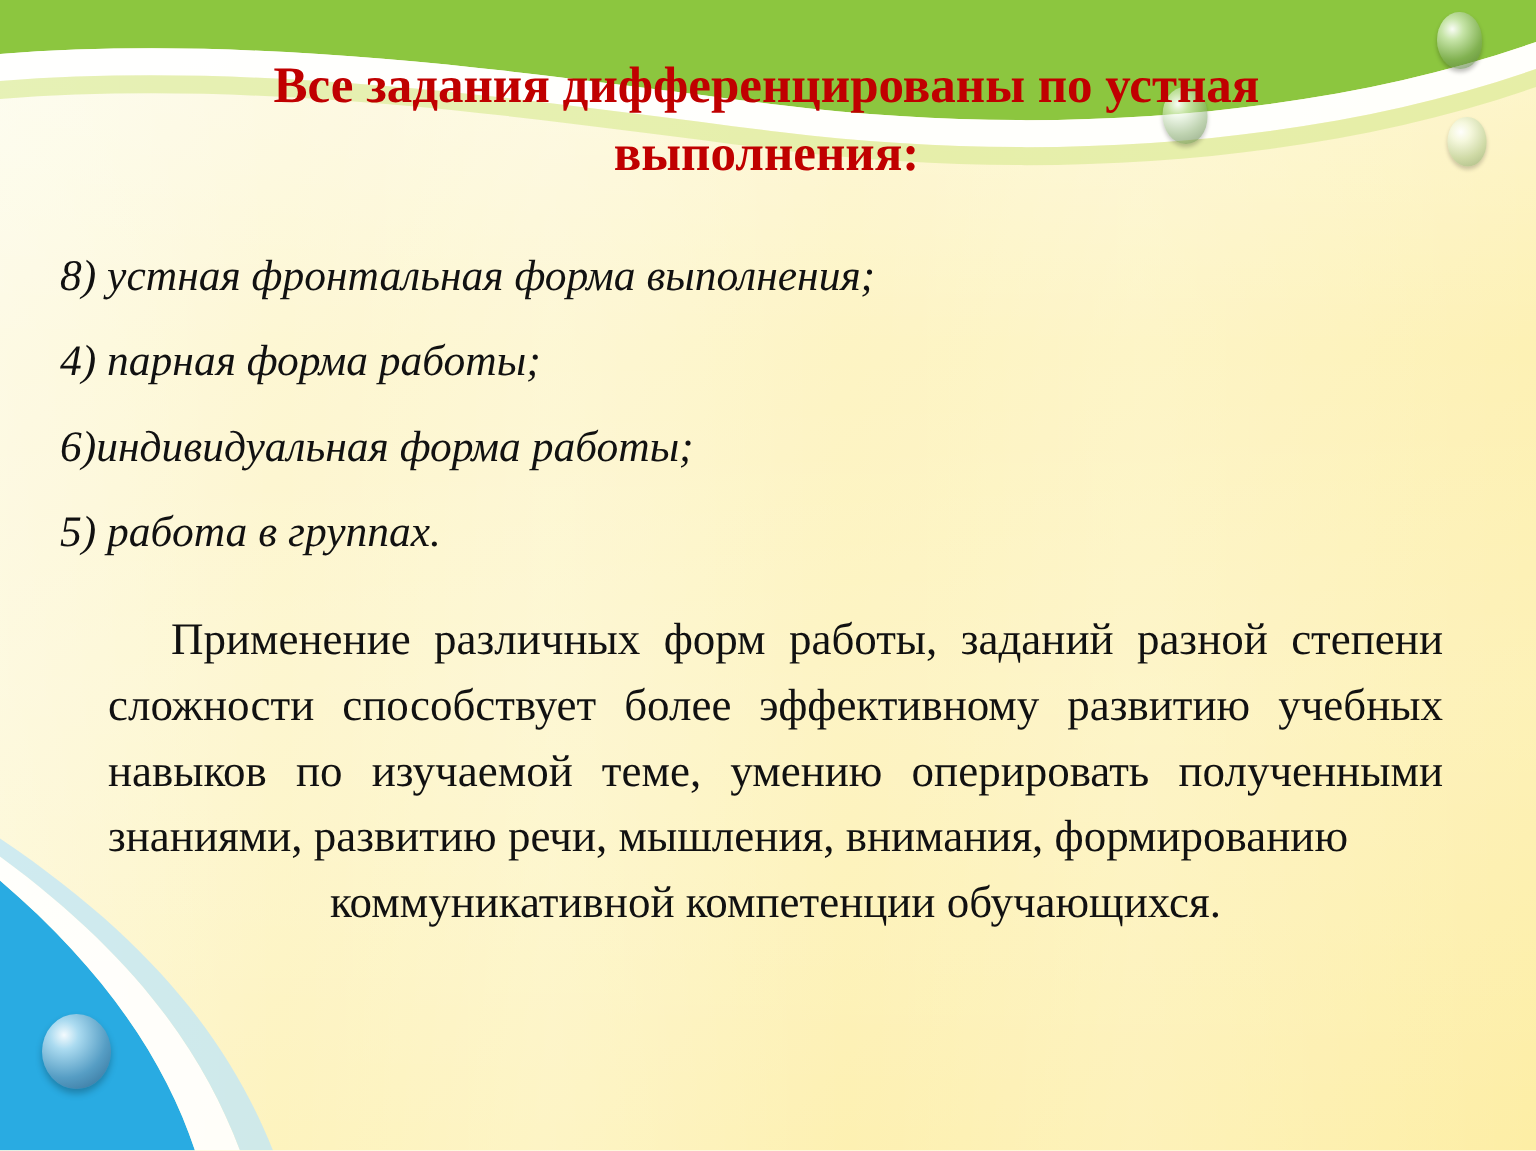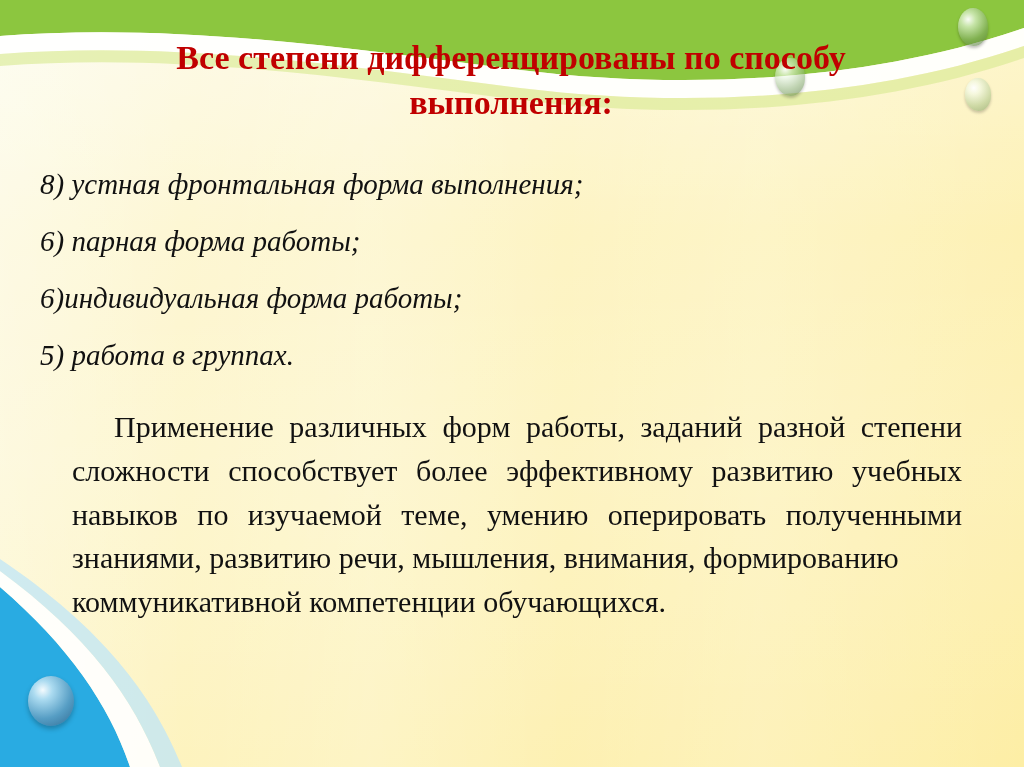--- a/index.html
+++ b/index.html
@@ -85,21 +85,21 @@
     font-size: 30px;
     line-height: 1.46;
     color: #111111;
     text-align: justify;
     text-indent: 42px;
     font-family: "Liberation Serif", serif;
   }
   .paragraph .last-line {
     display: block;
     text-indent: 0;
-    text-align: left;
+    text-align: center;
   }
   
   .droplet {
     position: absolute;
     border-radius: 50% 50% 48% 52%;
     pointer-events: none;
   }
   .d1 {
     left: 958px; top: 8px;
     width: 30px; height: 38px;
@@ -143,25 +143,25 @@
     <path d="M0,120 C70,180 110,240 130,300 L160,300 C135,234 90,170 0,104 Z" fill="#ffffff" opacity="0.9"></path>
     <path d="M0,104 C90,170 135,234 160,300 L182,300 C154,230 104,162 0,92 Z" fill="#bfe6f7" opacity="0.75"></path>
   </svg>
 
   <div class="droplet d1"></div>
   <div class="droplet d2"></div>
   <div class="droplet d3"></div>
   <div class="droplet d4"></div>
 
   <div class="content">
-    <div class="title">Все степени дифференцированы по способу выполнения:</div>
+    <div class="title">Все задания дифференцированы по устная выполнения:</div>
 
     <div class="list">
       <div class="list-item">8) устная фронтальная форма выполнения;</div>
-      <div class="list-item">6) парная форма работы;</div>
+      <div class="list-item">4) парная форма работы;</div>
       <div class="list-item">6)индивидуальная форма работы;</div>
       <div class="list-item">5) работа в группах.</div>
     </div>
 
     <div class="paragraph">
       <span>Применение различных форм работы, заданий разной степени сложности способствует более эффективному развитию учебных навыков по изучаемой теме, умению оперировать полученными знаниями, развитию речи, мышления, внимания, формированию</span>
       <span class="last-line">коммуникативной компетенции  обучающихся.</span>
     </div>
   </div>
 </div>

